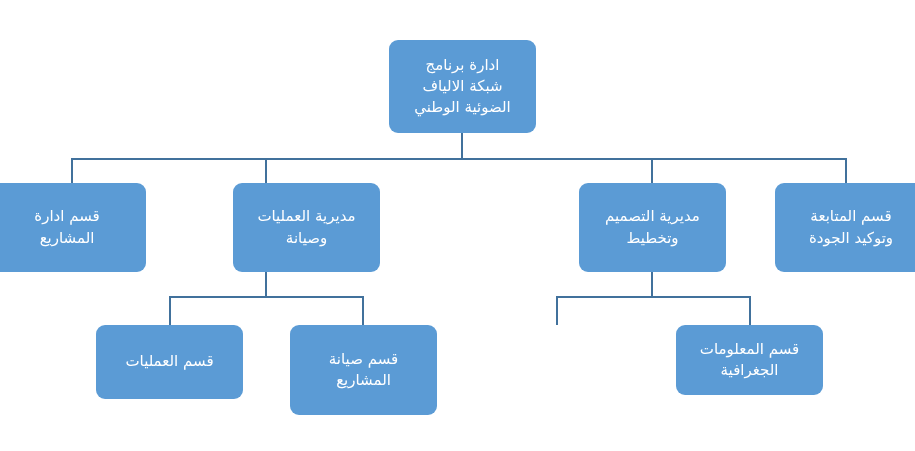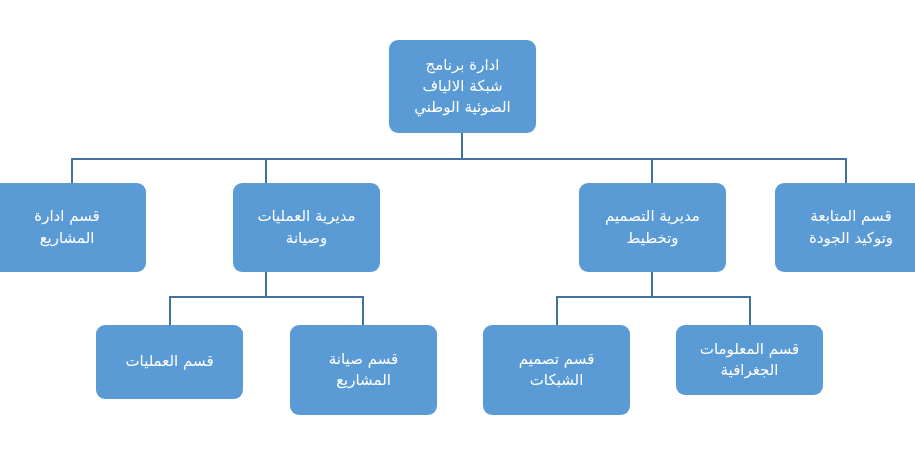--- a/index.html
+++ b/index.html
@@ -78,19 +78,17 @@
   <div class="connector v" style="left:651px; top:272px; height:25px;"></div>
   <div class="connector h" style="left:556px; top:296px; width:195px;"></div>
   <div class="connector v" style="left:556px; top:296px; height:29px;"></div>
   <div class="connector v" style="left:749px; top:296px; height:29px;"></div>
 
   <div class="node" style="left:96px; top:325px; width:147px; height:74px;">قسم العمليات</div>
 
   <div class="node" style="left:290px; top:325px; width:147px; height:90px;">قسم صيانة
 المشاريع</div>
 
-  <div class="node" style="left:483px; top:325px; width:147px; height:90px;">قسم تصميم
-الشبكات</div>
 
   <div class="node" style="left:676px; top:325px; width:147px; height:70px;">قسم المعلومات
 الجغرافية</div>
 
 </div>
 
 </body></html>

